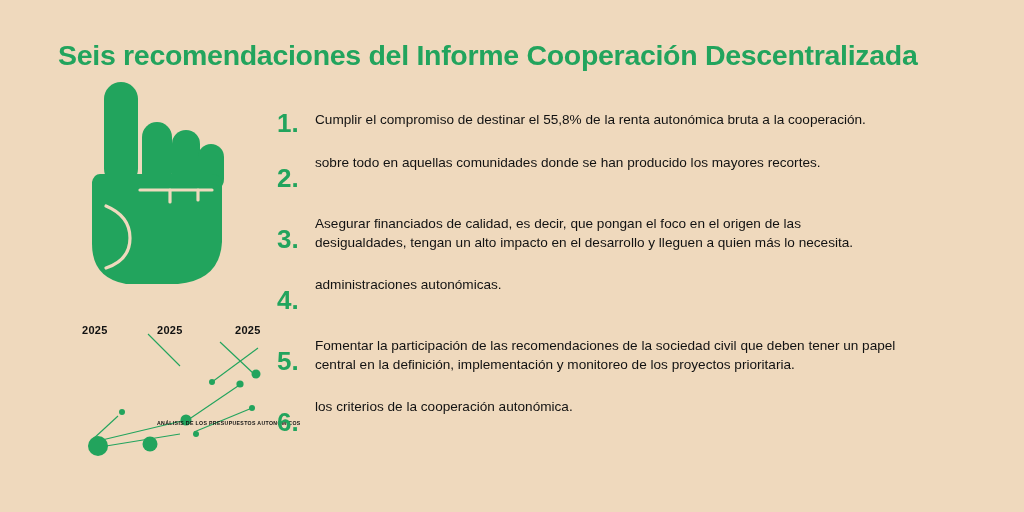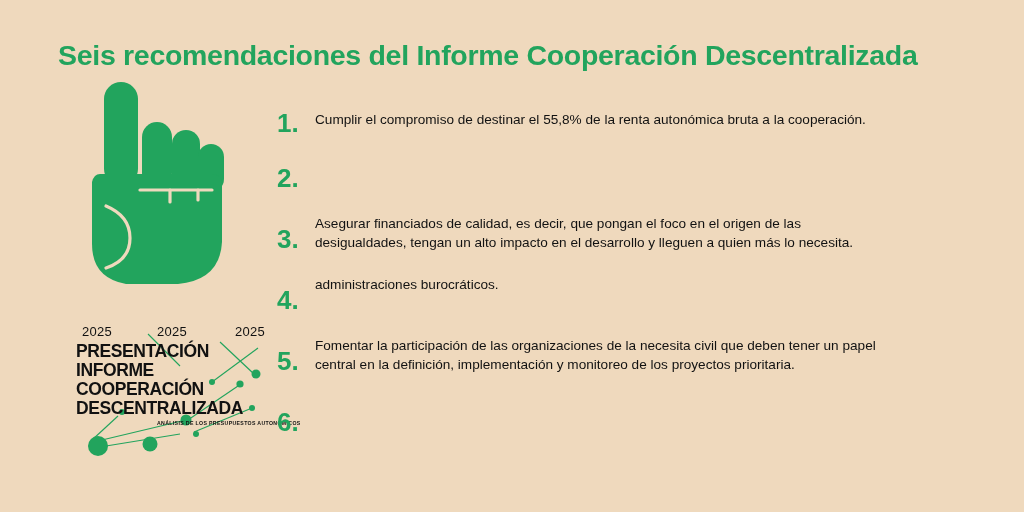--- a/index.html
+++ b/index.html
@@ -54,22 +54,22 @@
   }
   .logo-years {
     position: absolute;
     top: 12px;
     left: 10px;
     width: 200px;
     height: 12px;
   }
   .logo-year {
     position: absolute;
-    font-size: 13px;
-    font-weight: normal;
+    font-size: 11px;
+    font-weight: bold;
     color: #111111;
     letter-spacing: 0.3px;
   }
   .logo-year.y1 { left: 10px; }
   .logo-year.y2 { left: 85px; }
   .logo-year.y3 { left: 163px; }
 
   .logo-title {
     position: absolute;
     left: 14px;
@@ -203,68 +203,64 @@
         <circle cx="60" cy="100" r="3"></circle>
       </g>
     </svg>
 
     <div class="logo-years">
       <span class="logo-year y1">2025</span>
       <span class="logo-year y2">2025</span>
       <span class="logo-year y3">2025</span>
     </div>
 
-    <div class="logo-title">
-      <span class="ln">PRESENTACIÓN</span>
-      <span class="ln">INFORME</span>
-      <span class="ln">COOPERACIÓN</span>
-      <span class="ln">DESCENTRALIZADA</span>
-    </div>
 
     <div class="logo-sub">ANÁLISIS DE LOS PRESUPUESTOS AUTONÓMICOS</div>
   </div>
 
   <div class="list">
 
     <div class="rec r1">
       <div class="rec-num">1.</div>
       <div class="rec-text">
         <span class="ln">Cumplir el compromiso de destinar el 55,8% de la renta autonómica bruta a la cooperación.</span>
       </div>
     </div>
 
     <div class="rec r2">
       <div class="rec-num">2.</div>
       <div class="rec-text">
+        <span class="ln">sobre todo en aquellas comunidades donde se han producido los mayores recortes.</span>
       </div>
     </div>
 
     <div class="rec r3">
       <div class="rec-num">3.</div>
       <div class="rec-text">
         <span class="ln">Asegurar financiados de calidad, es decir, que pongan el foco en el origen de las</span>
         <span class="ln">desigualdades, tengan un alto impacto en el desarrollo y lleguen a quien más lo necesita.</span>
       </div>
     </div>
 
     <div class="rec r4">
       <div class="rec-num">4.</div>
       <div class="rec-text">
-        <span class="ln">administraciones burocráticos.</span>
+        <span class="ln">administraciones autonómicas.</span>
       </div>
     </div>
 
     <div class="rec r5">
       <div class="rec-num">5.</div>
       <div class="rec-text">
-        <span class="ln">Fomentar la participación de las organizaciones de la necesita civil que deben tener un papel</span>
+        <span class="ln">Fomentar la participación de las recomendaciones de la sociedad civil que deben tener un papel</span>
         <span class="ln">central en la definición, implementación y monitoreo de los proyectos prioritaria.</span>
       </div>
     </div>
 
     <div class="rec r6">
       <div class="rec-num">6.</div>
       <div class="rec-text">
+        <span class="ln">los criterios de la cooperación autonómica.</span>
       </div>
     </div>
 
   </div>
 </div>
 
 </body></html>

